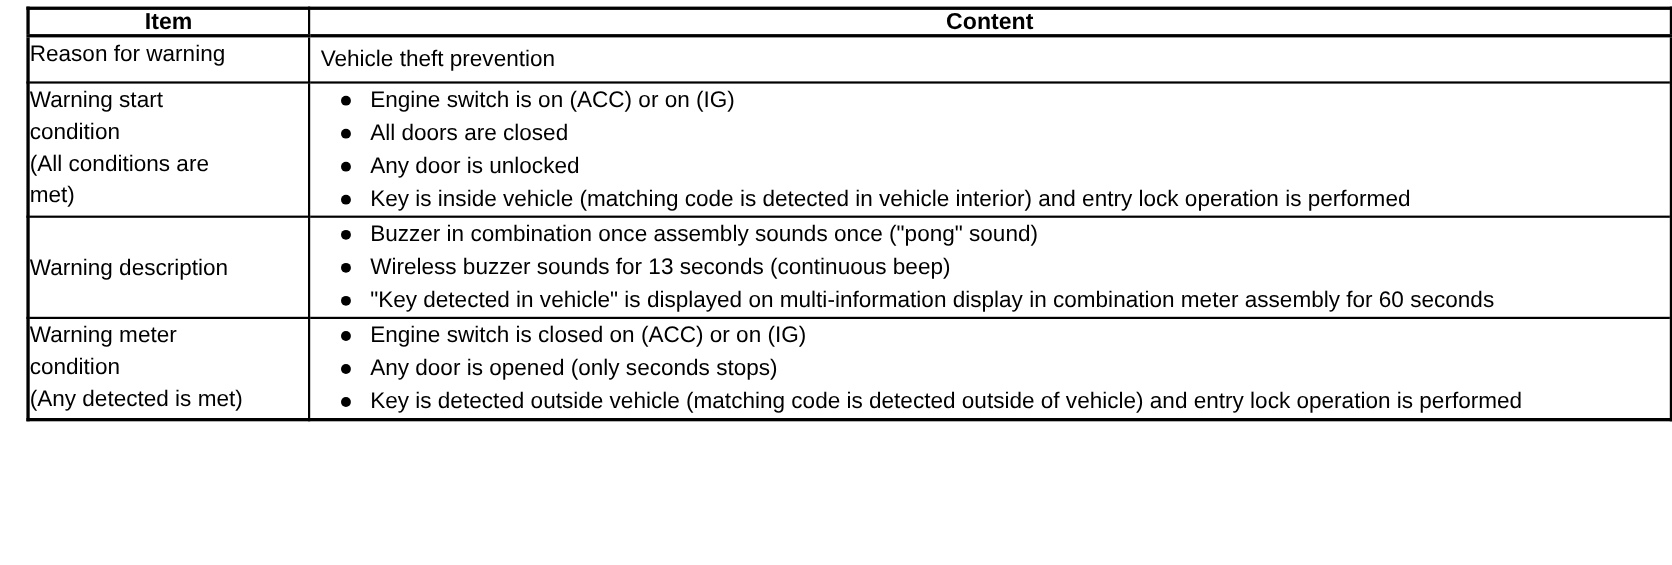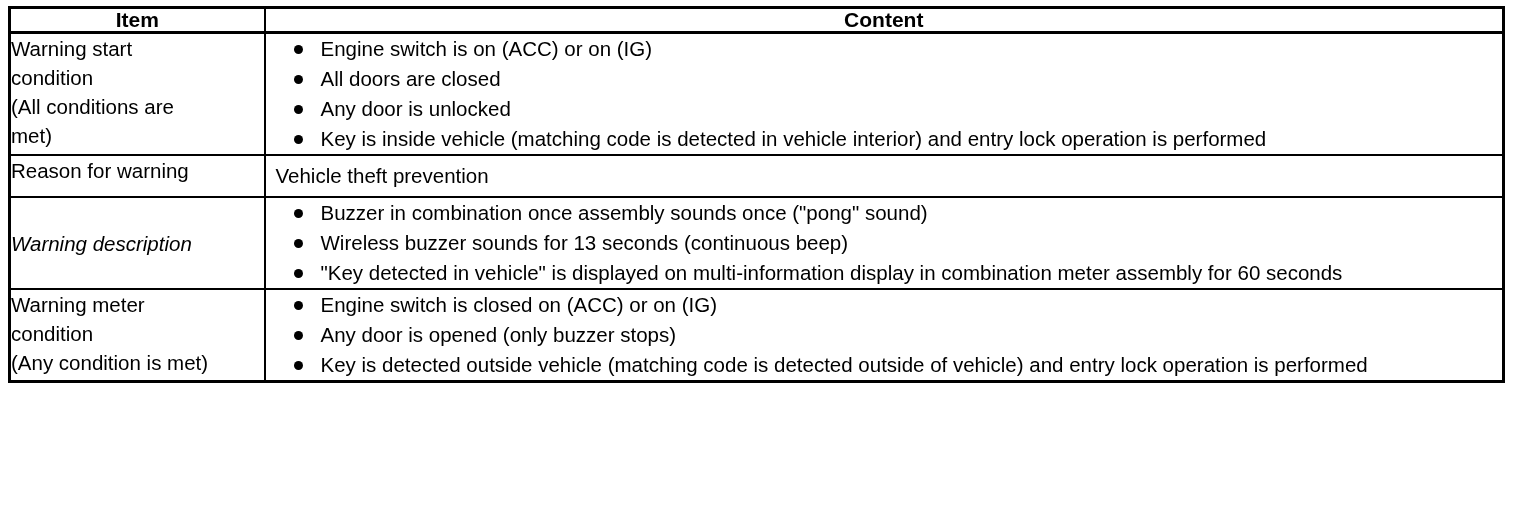--- a/index.html
+++ b/index.html
@@ -15,21 +15,21 @@
     -webkit-font-smoothing: none;
   }
   #page {
     position: relative;
     width: 1520px;
     height: 514px;
     overflow: hidden;
   }
   table.warning-table {
     position: absolute;
-    left: 8px;
+    left: 24px;
     top: 6px;
     width: 1494px;
     border-collapse: collapse;
     table-layout: fixed;
     border: 3px solid #000;
     background: #fff;
   }
   table.warning-table col.c-item { width: 255px; }
   table.warning-table col.c-content { width: 1239px; }
 
@@ -54,21 +54,20 @@
 
   .item-cell {
     font-size: 20.5px;
     line-height: 29px;
     padding: 5px 4px 5px 7px;
   }
   .item-cell.middle {
     vertical-align: middle;
     padding-top: 0;
     padding-bottom: 0;
-    font-style: italic;
   }
   .item-cell .line { display: block; white-space: nowrap; }
 
   .content-cell {
     font-size: 20.5px;
     line-height: 30px;
     padding: 7px 6px 7px 0px;
   }
   .content-cell.plain {
     padding-left: 10px;
@@ -112,20 +111,29 @@
     <thead>
       <tr>
         <th class="hdr-cell">Item</th>
         <th class="hdr-cell">Content</th>
       </tr>
     </thead>
     <tbody>
 
       <tr>
         <td class="item-cell">
+          <span class="line">Reason for warning</span>
+        </td>
+        <td class="content-cell plain">
+          <span class="plain-text">Vehicle theft prevention</span>
+        </td>
+      </tr>
+
+      <tr>
+        <td class="item-cell">
           <span class="line">Warning start</span>
           <span class="line">condition</span>
           <span class="line">(All conditions are</span>
           <span class="line">met)</span>
         </td>
         <td class="content-cell">
           <ul class="bullets">
             <li>
               <span class="dot"></span>
               <span class="btext">Engine switch is on (ACC) or on (IG)</span>
@@ -140,29 +148,20 @@
             </li>
             <li>
               <span class="dot"></span>
               <span class="btext">Key is inside vehicle (matching code is detected in vehicle interior) and entry lock operation is performed</span>
             </li>
           </ul>
         </td>
       </tr>
 
       <tr>
-        <td class="item-cell">
-          <span class="line">Reason for warning</span>
-        </td>
-        <td class="content-cell plain">
-          <span class="plain-text">Vehicle theft prevention</span>
-        </td>
-      </tr>
-
-      <tr>
         <td class="item-cell middle">
           <span class="line">Warning description</span>
         </td>
         <td class="content-cell">
           <ul class="bullets">
             <li>
               <span class="dot"></span>
               <span class="btext">Buzzer in combination once assembly sounds once ("pong" sound)</span>
             </li>
             <li>
@@ -174,31 +173,31 @@
               <span class="btext">"Key detected in vehicle" is displayed on multi-information display in combination meter assembly for 60 seconds</span>
             </li>
           </ul>
         </td>
       </tr>
 
       <tr>
         <td class="item-cell">
           <span class="line">Warning meter</span>
           <span class="line">condition</span>
-          <span class="line">(Any condition is met)</span>
+          <span class="line">(Any detected is met)</span>
         </td>
         <td class="content-cell">
           <ul class="bullets">
             <li>
               <span class="dot"></span>
               <span class="btext">Engine switch is closed on (ACC) or on (IG)</span>
             </li>
             <li>
               <span class="dot"></span>
-              <span class="btext">Any door is opened (only buzzer stops)</span>
+              <span class="btext">Any door is opened (only seconds stops)</span>
             </li>
             <li>
               <span class="dot"></span>
               <span class="btext">Key is detected outside vehicle (matching code is detected outside of vehicle) and entry lock operation is performed</span>
             </li>
           </ul>
         </td>
       </tr>
 
     </tbody>

